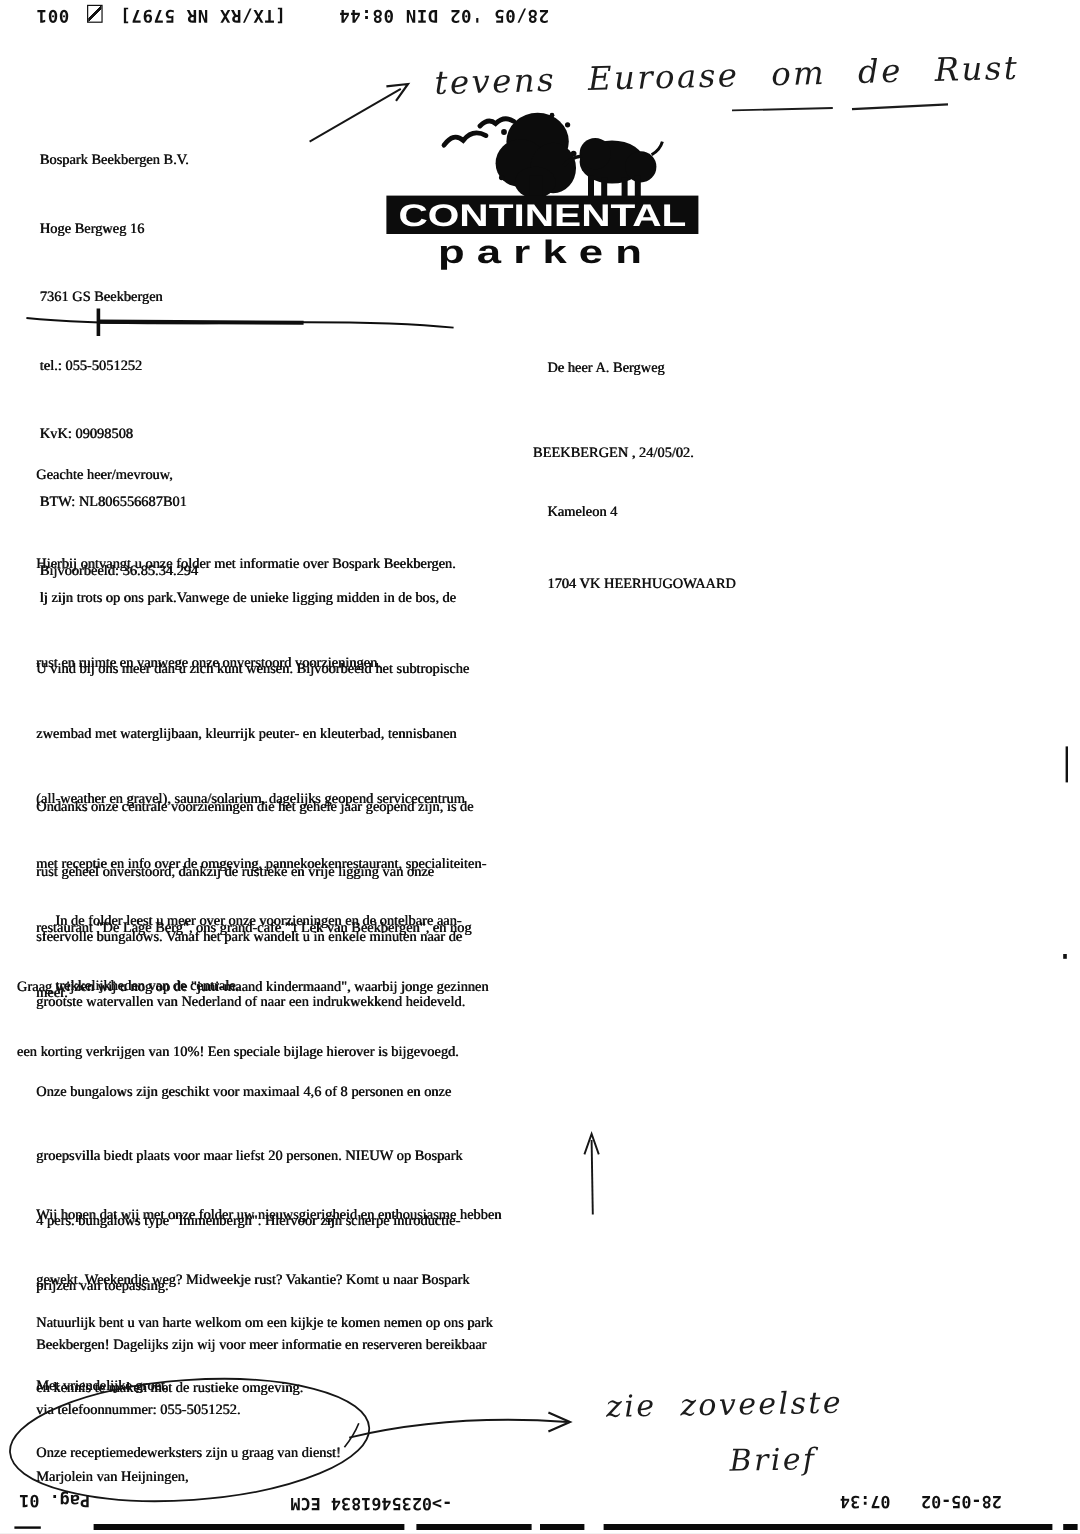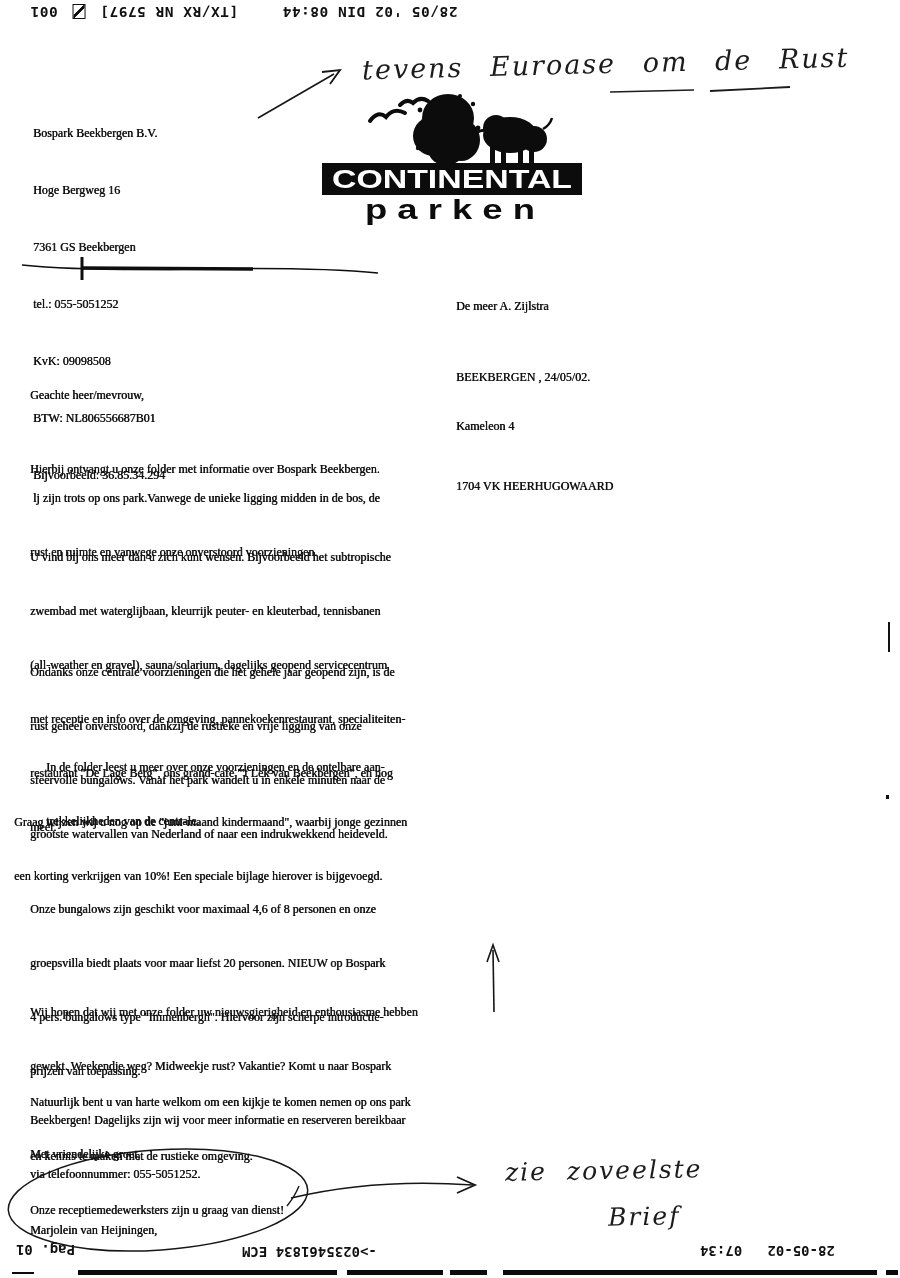--- a/index.html
+++ b/index.html
@@ -105,27 +105,27 @@
     <text x="130" y="131" text-anchor="middle" font-size="27" font-weight="bold" fill="#0c0c0c" textLength="170" lengthAdjust="spacingAndGlyphs">p a r k e n</text>
   </svg>
 
   <svg class="abs" style="left:18px; top:254px;" width="370" height="30">
     <path d="M4 11 Q60 17 180 15 T360 19" stroke="#0e0e0e" stroke-width="1.6" fill="none"></path>
     <path d="M64 14 L235 15" stroke="#0e0e0e" stroke-width="3.4" fill="none"></path>
     <path d="M64 3 L64 26" stroke="#0e0e0e" stroke-width="3" fill="none"></path>
   </svg>
 
   <div class="abs mono mono20" style="left:456px; top:256px;">
-    <div>De meer A. Zijlstra</div>
+    <div>De heer A. Bergweg</div>
     <div>&nbsp;</div>
     <div>Kameleon 4</div>
     <div>1704 VK HEERHUGOWAARD</div>
   </div>
 
-  <div class="abs mono" style="left:456px; top:368px;">BEEKBERGEN , 24/05/02.</div>
+  <div class="abs mono" style="left:444px; top:368px;">BEEKBERGEN , 24/05/02.</div>
 
   <div class="abs mono" style="left:30px; top:386px;">Geachte heer/mevrouw,</div>
 
   <div class="abs mono" style="left:30px; top:424px;">
     <div>Hierbij ontvangt u onze folder met informatie over Bospark Beekbergen.</div>
   </div>
 
   <div class="abs mono" style="left:30px; top:453px;">
     <div> lj zijn trots op ons park.Vanwege de unieke ligging midden in de bos, de</div>
     <div>rust en ruimte en vanwege onze onverstoord voorzieningen.</div>

